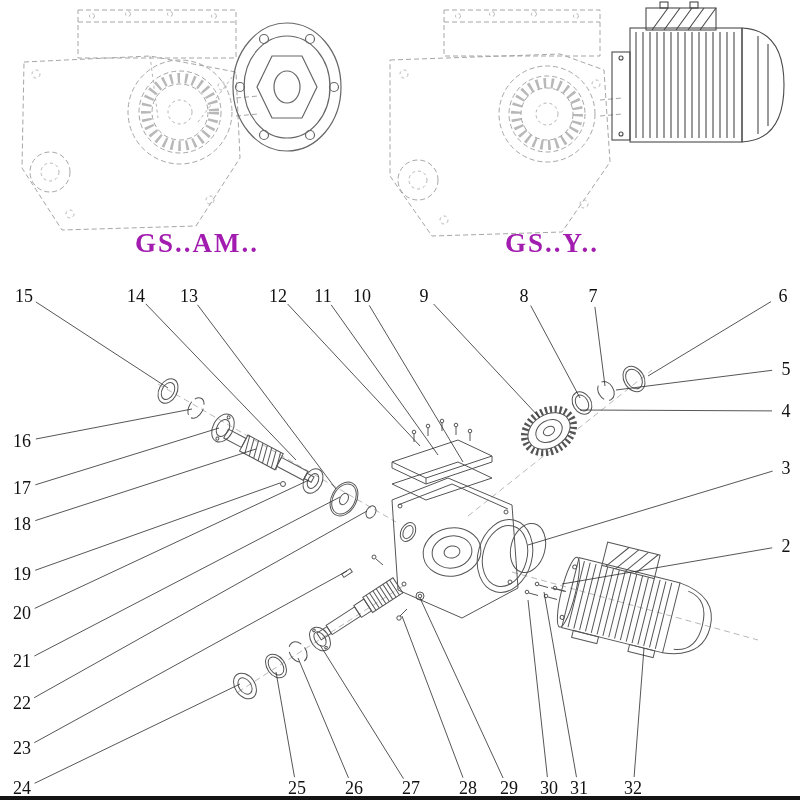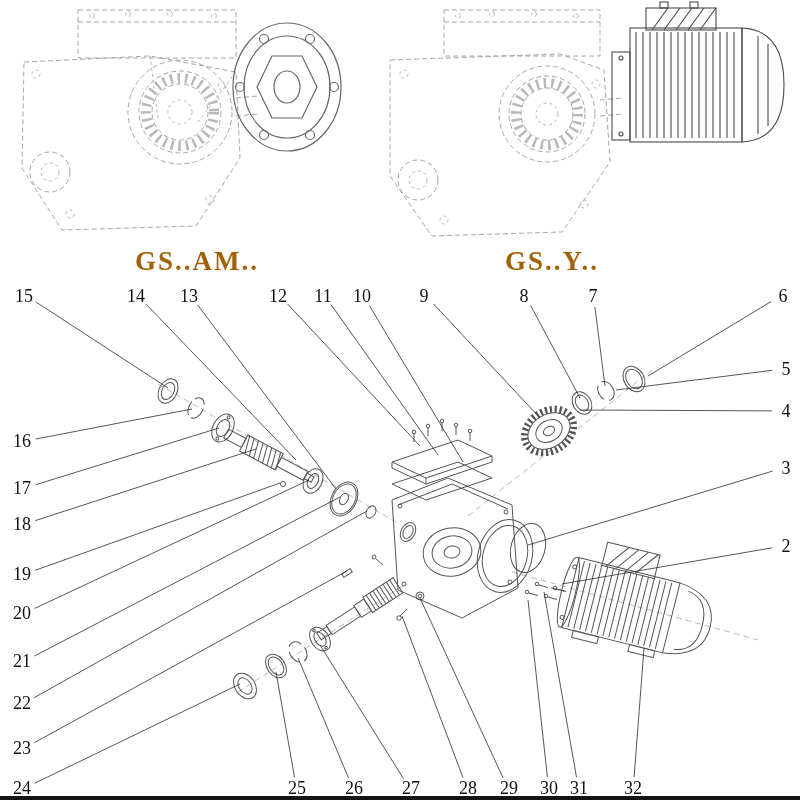--- a/index.html
+++ b/index.html
@@ -1,20 +1,20 @@
 <!DOCTYPE html>
 <html><head>
 <meta charset="utf-8">
 <style>
   html,body{margin:0;padding:0;background:#ffffff;}
   .page{position:relative;width:800px;height:800px;background:#ffffff;overflow:hidden;
         font-family:"Liberation Serif",serif;}
   .page svg{position:absolute;left:0;top:0;}
-  .model-title{position:absolute;top:246px;font-weight:bold;font-size:27px;letter-spacing:2px;
-               color:#a16207;transform:translateX(-50%);white-space:nowrap;}
+  .model-title{position:absolute;top:228px;font-weight:bold;font-size:27px;letter-spacing:2px;
+               color:#a21caf;transform:translateX(-50%);white-space:nowrap;}
   .model-title.left{left:197px;}
   .model-title.right{left:552px;}
   .footer-bar{position:absolute;left:0;right:0;bottom:0;height:4px;background:#141414;}
   #callouts text{font-family:"Liberation Serif",serif;font-size:18px;fill:#111;
                  text-anchor:middle;dominant-baseline:central;}
   #callouts line{stroke:#2b2b2b;stroke-width:0.8;}
   .dashed{stroke:#a6a6a6;fill:none;stroke-width:1;stroke-dasharray:5 3;}
   .dashed-thin{stroke:#b5b5b5;fill:none;stroke-width:1;stroke-dasharray:3 3;}
   .teeth{stroke:#b8b8b8;fill:none;stroke-width:10;stroke-dasharray:2.5 5;}
   .solid-grey{stroke:#666;fill:none;stroke-width:1.2;}

